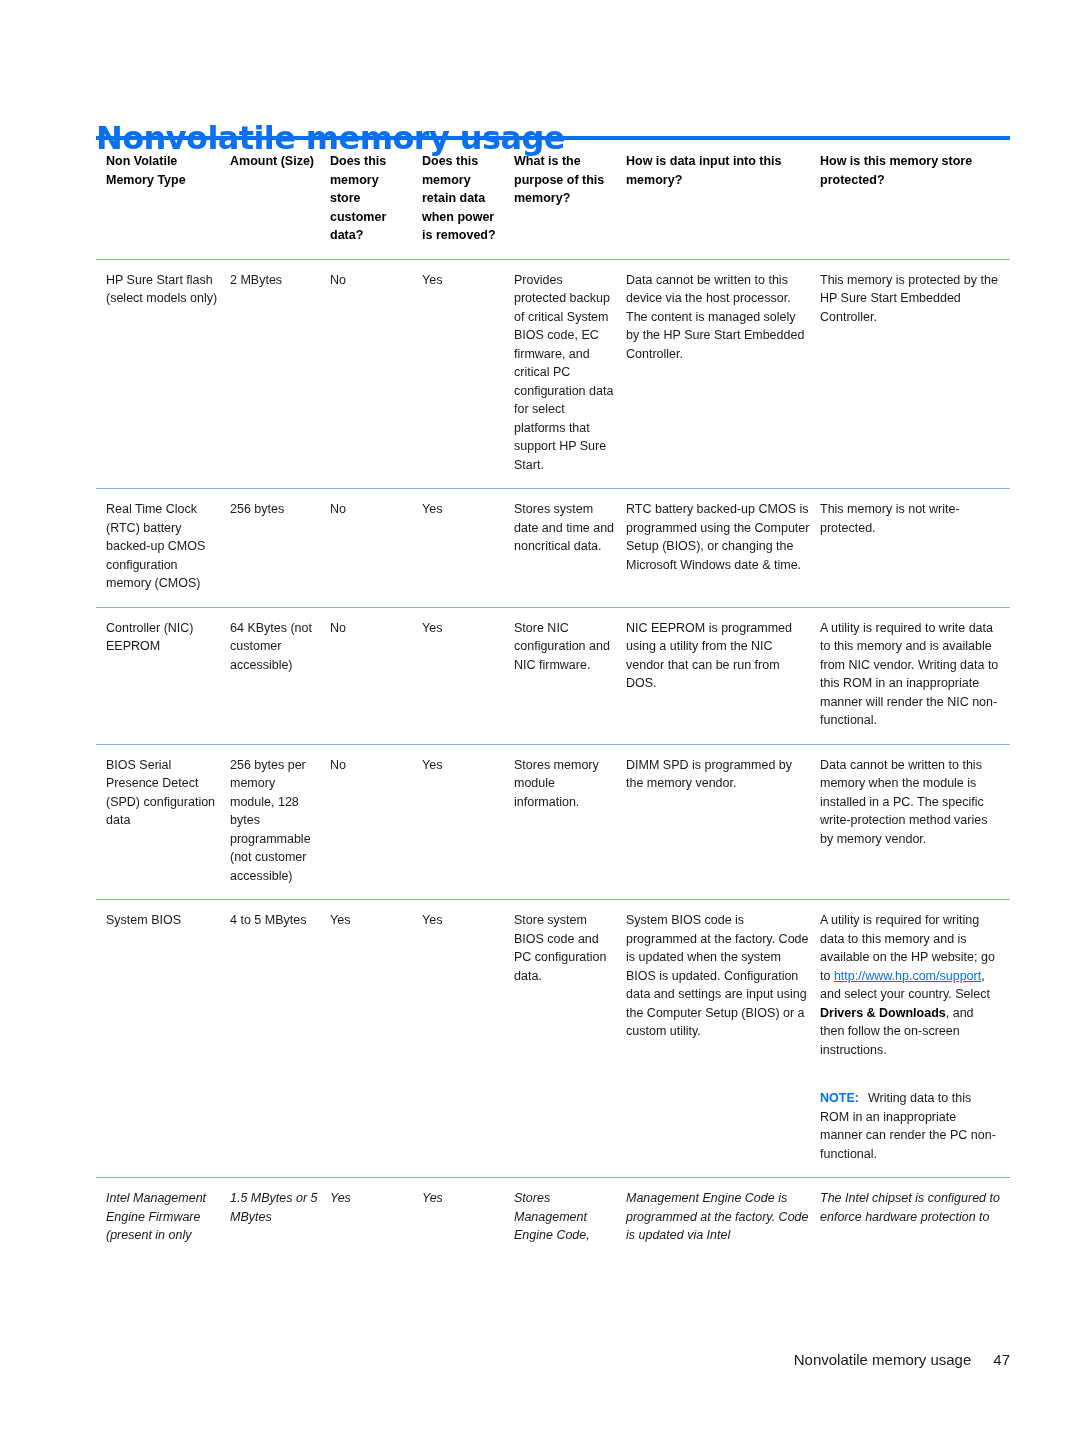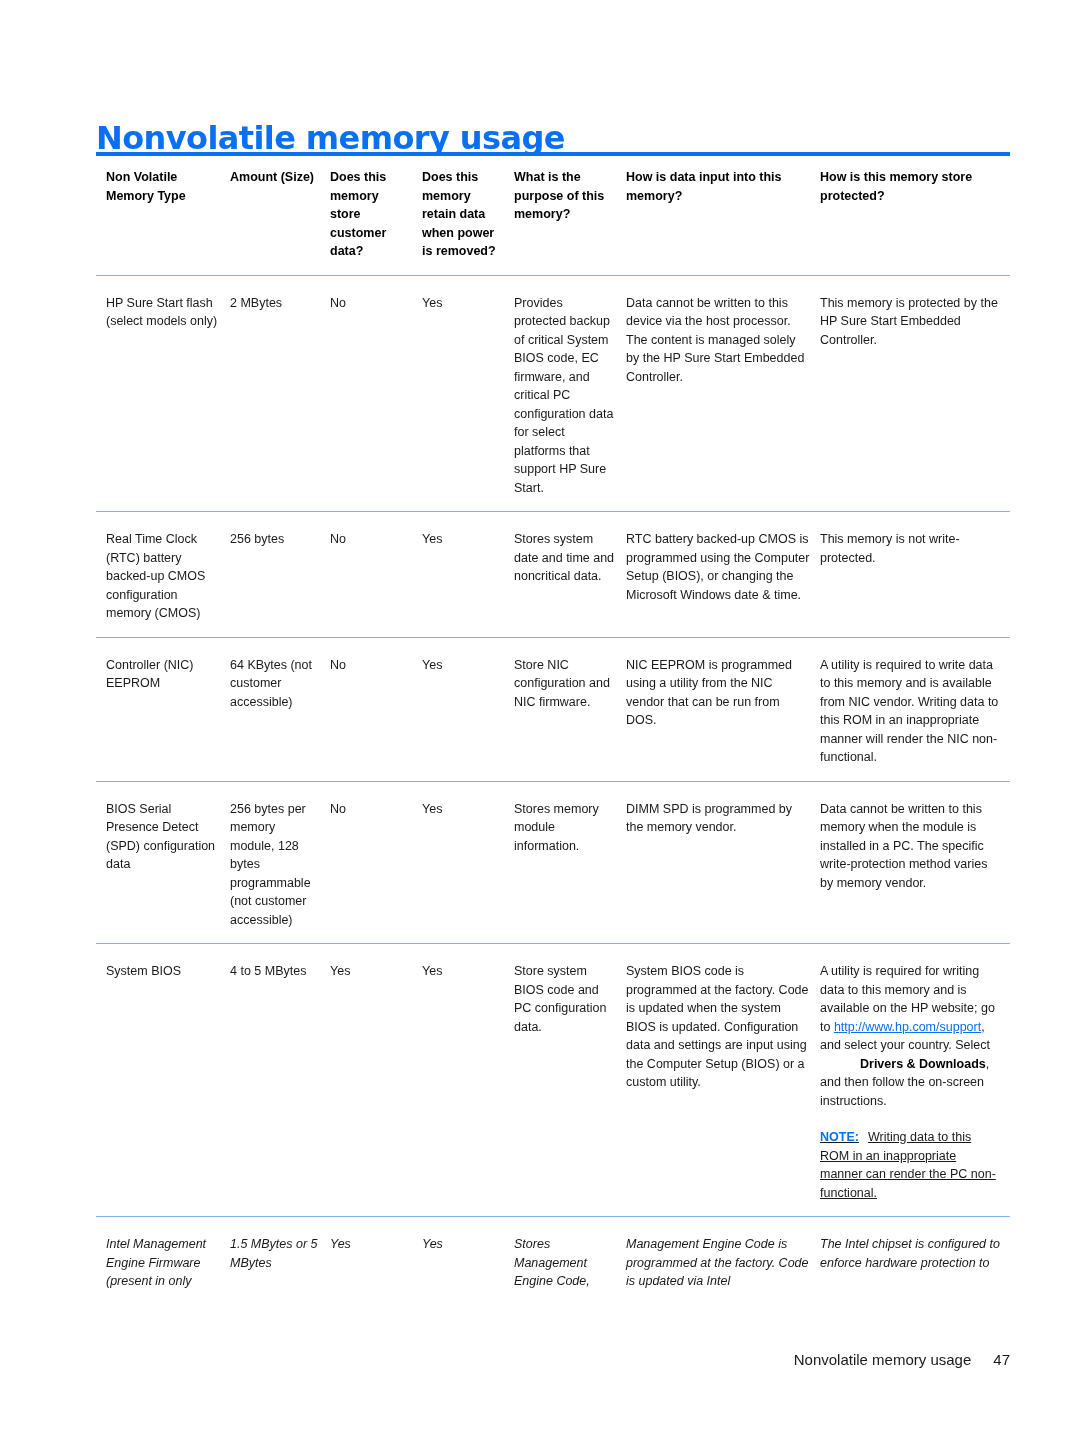--- a/index.html
+++ b/index.html
@@ -29,21 +29,21 @@
     font-family: "DejaVu Sans", sans-serif;
     font-size: 32px;
     font-weight: bold;
     letter-spacing: -0.6px;
     color: #0a6ff0;
     white-space: nowrap;
   }
   .table-wrap {
     position: absolute;
     left: 96px;
-    top: 152px;
+    top: 136px;
     width: 914px;
   }
   table.nv {
     border-collapse: collapse;
     width: 914px;
     table-layout: fixed;
   }
   table.nv thead tr.hdr-row {
     border-top: 4px solid #0a6ff0;
   }
@@ -56,50 +56,50 @@
     padding: 12px 10px 14px 0;
     color: #000000;
     border-bottom: 1.5px solid #7fb2ef;
   }
   table.nv th:first-child { padding-left: 10px; }
   table.nv td {
     text-align: left;
     vertical-align: top;
     font-size: 12.5px;
     line-height: 18.5px;
-    padding: 18px 10px 14px 0;
+    padding: 11px 10px 14px 0;
     color: #1a1a1a;
     border-bottom: 1.5px solid #7fb2ef;
   }
   table.nv td:first-child { padding-left: 10px; }
   table.nv tr.last-row td { border-bottom: none; font-style: italic; }
 
   .c1 { width: 134px; }
   .c2 { width: 100px; }
   .c3 { width: 92px; }
   .c4 { width: 92px; }
   .c5 { width: 112px; }
   .c6 { width: 194px; }
   .c7 { width: 190px; }
 
   .cell-p { margin: 0; }
-  .cell-p + .cell-p { margin-top: 18px; text-decoration: underline; }
+  .cell-p + .cell-p { margin-top: 30px; }
 
   a.doc-link {
     color: #0a6ff0;
     text-decoration: underline;
     word-break: break-all;
     text-align: center;
   }
   .note-label {
     color: #0a6ff0;
     font-weight: bold;
     margin-right: 9px;
   }
-  .bold-inline { font-weight: bold; color: #000; margin-left: 40px; }
+  .bold-inline { font-weight: bold; color: #000; }
 
   .footer {
     position: absolute;
     right: 70px;
     bottom: 64px;
     font-size: 15px;
     color: #1a1a1a;
     white-space: nowrap;
   }
   .footer .fnum {

